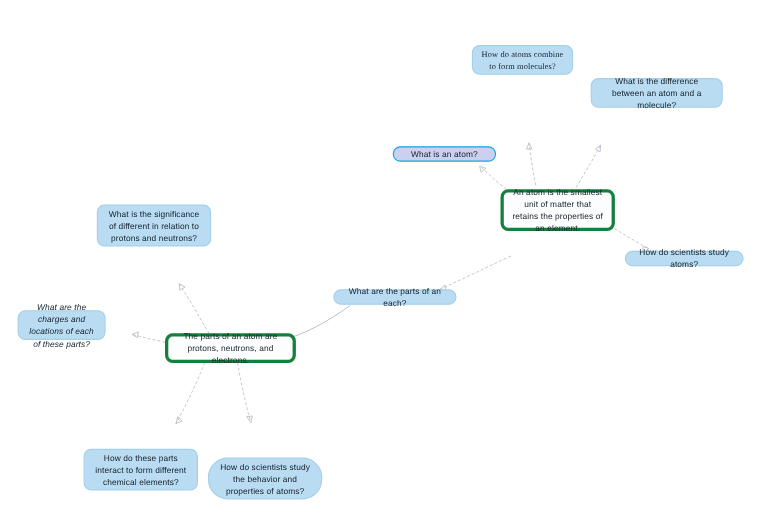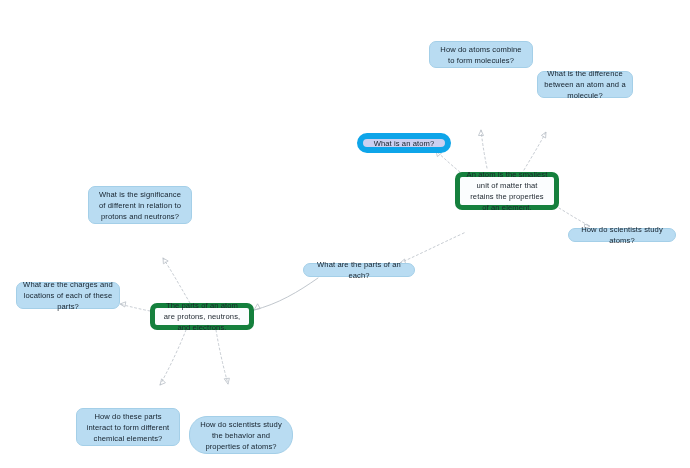--- a/index.html
+++ b/index.html
@@ -41,29 +41,29 @@
     border-radius: 7px;
     font-size: 7.6px;
     padding: 4px 6px;
   }
   .node-question.pill {
     border-radius: 12px;
     justify-content: center;
   }
   .node-focus {
     background: #ccd0f0;
-    border: 6px solid #0ea5e9;
+    border: 1px solid #0ea5e9;
     color: #14202b;
     border-radius: 12px;
     font-size: 7.6px;
     padding: 4px 6px;
   }
   .node-answer {
     background: #fbfdfe;
-    border: 5px solid #15803d;
+    border: 3px solid #15803d;
     color: #1b242c;
     border-radius: 7px;
     font-size: 7.6px;
     padding: 4px 6px;
   }
   .node-label {
     display: block;
     width: 100%;
   }
 </style>
@@ -109,45 +109,45 @@
         <path d="M 186 330 C 180 345 172 363 160 385" fill="none" stroke="#b9bfc6" stroke-width="0.8" stroke-dasharray="2,2.6" stroke-linecap="round"></path>
         <path d="M 160 385 l 5.4 -2.2 l -3.8 -4 z" fill="none" stroke="#b9bfc6" stroke-width="0.8" stroke-linejoin="round"></path>
       </g>
       <g>
         <path d="M 216 330 C 219 348 223 366 228 384" fill="none" stroke="#b9bfc6" stroke-width="0.8" stroke-dasharray="2,2.6" stroke-linecap="round"></path>
         <path d="M 228 384 l 1.4 -5.8 l -5.2 0.6 z" fill="none" stroke="#b9bfc6" stroke-width="0.8" stroke-linejoin="round"></path>
       </g>
     </svg>
 
   <div id="node-layer">
-      <div class="node node-question" style="left: 429px; top: 41px; width: 104px; height: 27px;">
+      <div class="node node-question" style="left: 429px; top: 41px; width: 92px; height: 27px; font-family: Liberation Serif, serif;">
         <span class="node-label">How do atoms combine to form molecules?</span>
       </div>
-      <div class="node node-question" style="left: 537px; top: 71px; width: 96px; height: 27px;">
+      <div class="node node-question" style="left: 537px; top: 71px; width: 120px; height: 27px;">
         <span class="node-label">What is the difference between an atom and a molecule?</span>
       </div>
       <div class="node node-focus pill" style="left: 357px; top: 133px; width: 94px; height: 14px;">
         <span class="node-label">What is an atom?</span>
       </div>
       <div class="node node-answer" style="left: 455px; top: 172px; width: 104px; height: 38px;">
         <span class="node-label">An atom is the smallest unit of matter that retains the properties of an element.</span>
       </div>
       <div class="node node-question" style="left: 88px; top: 186px; width: 104px; height: 38px;">
         <span class="node-label">What is the significance of different in relation to protons and neutrons?</span>
       </div>
       <div class="node node-question pill" style="left: 568px; top: 228px; width: 108px; height: 14px;">
         <span class="node-label">How do scientists study atoms?</span>
       </div>
       <div class="node node-question pill" style="left: 303px; top: 263px; width: 112px; height: 14px;">
         <span class="node-label">What are the parts of an each?</span>
       </div>
-      <div class="node node-question" style="left: 16px; top: 282px; width: 104px; height: 27px;">
+      <div class="node node-question" style="left: 16px; top: 282px; width: 80px; height: 27px; font-style: italic;">
         <span class="node-label">What are the charges and locations of each of these parts?</span>
       </div>
-      <div class="node node-answer" style="left: 150px; top: 303px; width: 104px; height: 27px; justify-content: center;">
+      <div class="node node-answer" style="left: 150px; top: 303px; width: 119px; height: 27px; justify-content: center;">
         <span class="node-label">The parts of an atom are protons, neutrons, and electrons.</span>
       </div>
       <div class="node node-question" style="left: 76px; top: 408px; width: 104px; height: 38px;">
         <span class="node-label">How do these parts interact to form different chemical elements?</span>
       </div>
       <div class="node node-question" style="left: 189px; top: 416px; width: 104px; height: 38px; border-radius: 18px;">
         <span class="node-label">How do scientists study the behavior and properties of atoms?</span>
       </div>
     </div>
 

